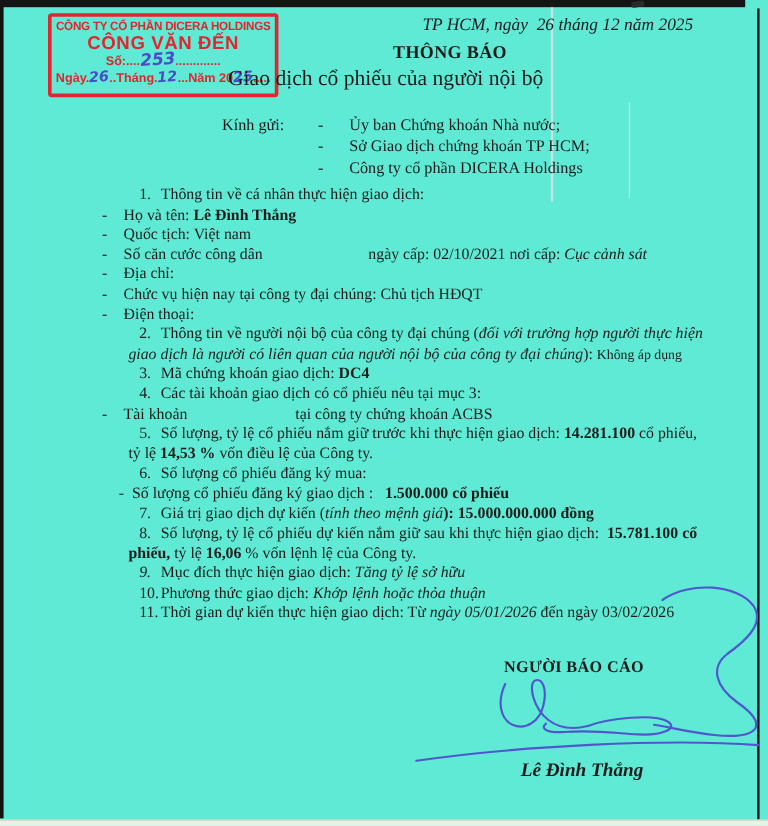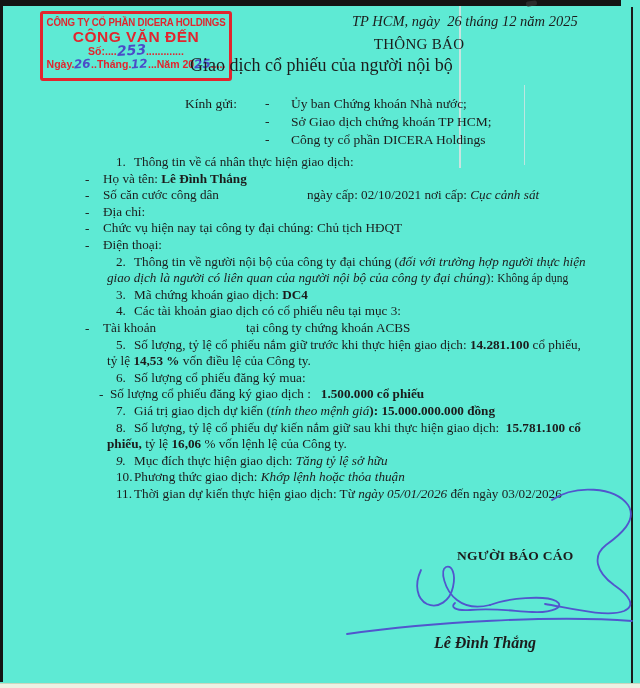--- a/index.html
+++ b/index.html
@@ -25,21 +25,21 @@
   }
   .stamp-company{font-size:10px;font-weight:bold;margin-top:3px;white-space:nowrap;transform:scaleX(.97);letter-spacing:-.2px;}
   .stamp-title{font-size:15.5px;font-weight:800;letter-spacing:.5px;line-height:15px;margin-top:1px;}
   .stamp-so,.stamp-date{font-size:10.5px;font-weight:bold;line-height:12.5px;white-space:nowrap;}
   .hand{color:#4b4cc8;font-family:"DejaVu Sans",sans-serif;font-style:italic;font-weight:bold;display:inline-block;transform:rotate(-4deg);}
   .stamp-so .hand{font-size:14px;}
   .stamp-date .hand{font-size:12px;}
 
   
   .dateline{position:absolute;left:352px;top:13px;font-style:italic;font-size:14.5px;white-space:pre;}
-  .doc-title{position:absolute;left:230px;top:36px;width:290px;text-align:center;font-weight:normal;font-size:15px;letter-spacing:.3px;padding-left:44px;}
+  .doc-title{position:absolute;left:230px;top:36px;width:290px;text-align:center;font-weight:bold;font-size:15px;letter-spacing:.3px;}
   .doc-subtitle{position:absolute;left:190px;top:55px;width:370px;text-align:left;font-weight:normal;font-size:18px;}
 
   
   .kinhgui{position:absolute;left:185px;top:95px;display:flex;font-weight:normal;font-size:13.5px;}
   .kg-label{width:80px;line-height:18px;}
   .kg-list{margin:0;}
   .kg-row{display:flex;line-height:18px;}
   .kg-dash{width:26px;}
 
   
@@ -52,21 +52,21 @@
   .t-num .mk{display:inline-block;min-width:18px;}
   .t-dash .mk{display:inline-block;min-width:18px;}
   .t-subdash .mk{display:inline-block;min-width:11px;}
   .sb{font-weight:bold;}
   .si{font-style:italic;}
   .ssm{font-size:11.5px;}
   .sgap{display:inline-block;width:88px;}
   .sgap2{display:inline-block;width:90px;}
 
   
-  .reporter-title{position:absolute;left:420px;top:548px;font-weight:bold;font-size:13.5px;letter-spacing:.3px;margin-left:37px;}
+  .reporter-title{position:absolute;left:420px;top:548px;font-weight:bold;font-size:13.5px;letter-spacing:.3px;}
   .reporter-name{position:absolute;left:390px;top:634px;width:190px;text-align:center;font-weight:bold;font-style:italic;font-size:16px;}
   .sig-svg{position:absolute;left:0;top:0;width:640px;height:688px;pointer-events:none;}
 </style>
 </head>
 <body>
 
 <div class="page">
 
   <div class="top-bar"></div>
   <div class="left-border"></div>
@@ -101,20 +101,21 @@
         <div class="kg-row">
           <span class="kg-dash">-</span>
           <span>Công ty cổ phần DICERA Holdings</span>
         </div>
       </div>
   </div>
 
   <div class="doc-body" id="doc-body">
       <div class="bl t-num"><span class="mk">1.</span><span>Thông tin về cá nhân thực hiện giao dịch:</span></div>
       <div class="bl t-dash"><span class="mk">-</span><span>Họ và tên: </span><span class="sb">Lê Đình Thắng</span></div>
+      <div class="bl t-dash"><span class="mk">-</span><span>Quốc tịch: Việt nam</span></div>
       <div class="bl t-dash"><span class="mk">-</span><span>Số căn cước công dân</span><span class="sgap"></span><span>ngày cấp: 02/10/2021 nơi cấp: </span><span class="si">Cục cảnh sát</span></div>
       <div class="bl t-dash"><span class="mk">-</span><span>Địa chỉ:</span></div>
       <div class="bl t-dash"><span class="mk">-</span><span>Chức vụ hiện nay tại công ty đại chúng: Chủ tịch HĐQT</span></div>
       <div class="bl t-dash"><span class="mk">-</span><span>Điện thoại:</span></div>
       <div class="bl t-num"><span class="mk">2.</span><span>Thông tin về người nội bộ của công ty đại chúng (</span><span class="si">đối với trường hợp người thực hiện</span></div>
       <div class="bl t-cont"><span class="si">giao dịch là người có liên quan của người nội bộ của công ty đại chúng</span><span>): </span><span class="ssm">Không áp dụng</span></div>
       <div class="bl t-num"><span class="mk">3.</span><span>Mã chứng khoán giao dịch: </span><span class="sb">DC4</span></div>
       <div class="bl t-num"><span class="mk">4.</span><span>Các tài khoản giao dịch có cổ phiếu nêu tại mục 3:</span></div>
       <div class="bl t-dash"><span class="mk">-</span><span>Tài khoản</span><span class="sgap2"></span><span>tại công ty chứng khoán ACBS</span></div>
       <div class="bl t-num"><span class="mk">5.</span><span>Số lượng, tỷ lệ cổ phiếu nắm giữ trước khi thực hiện giao dịch: </span><span class="sb">14.281.100</span><span> cổ phiếu,</span></div>

